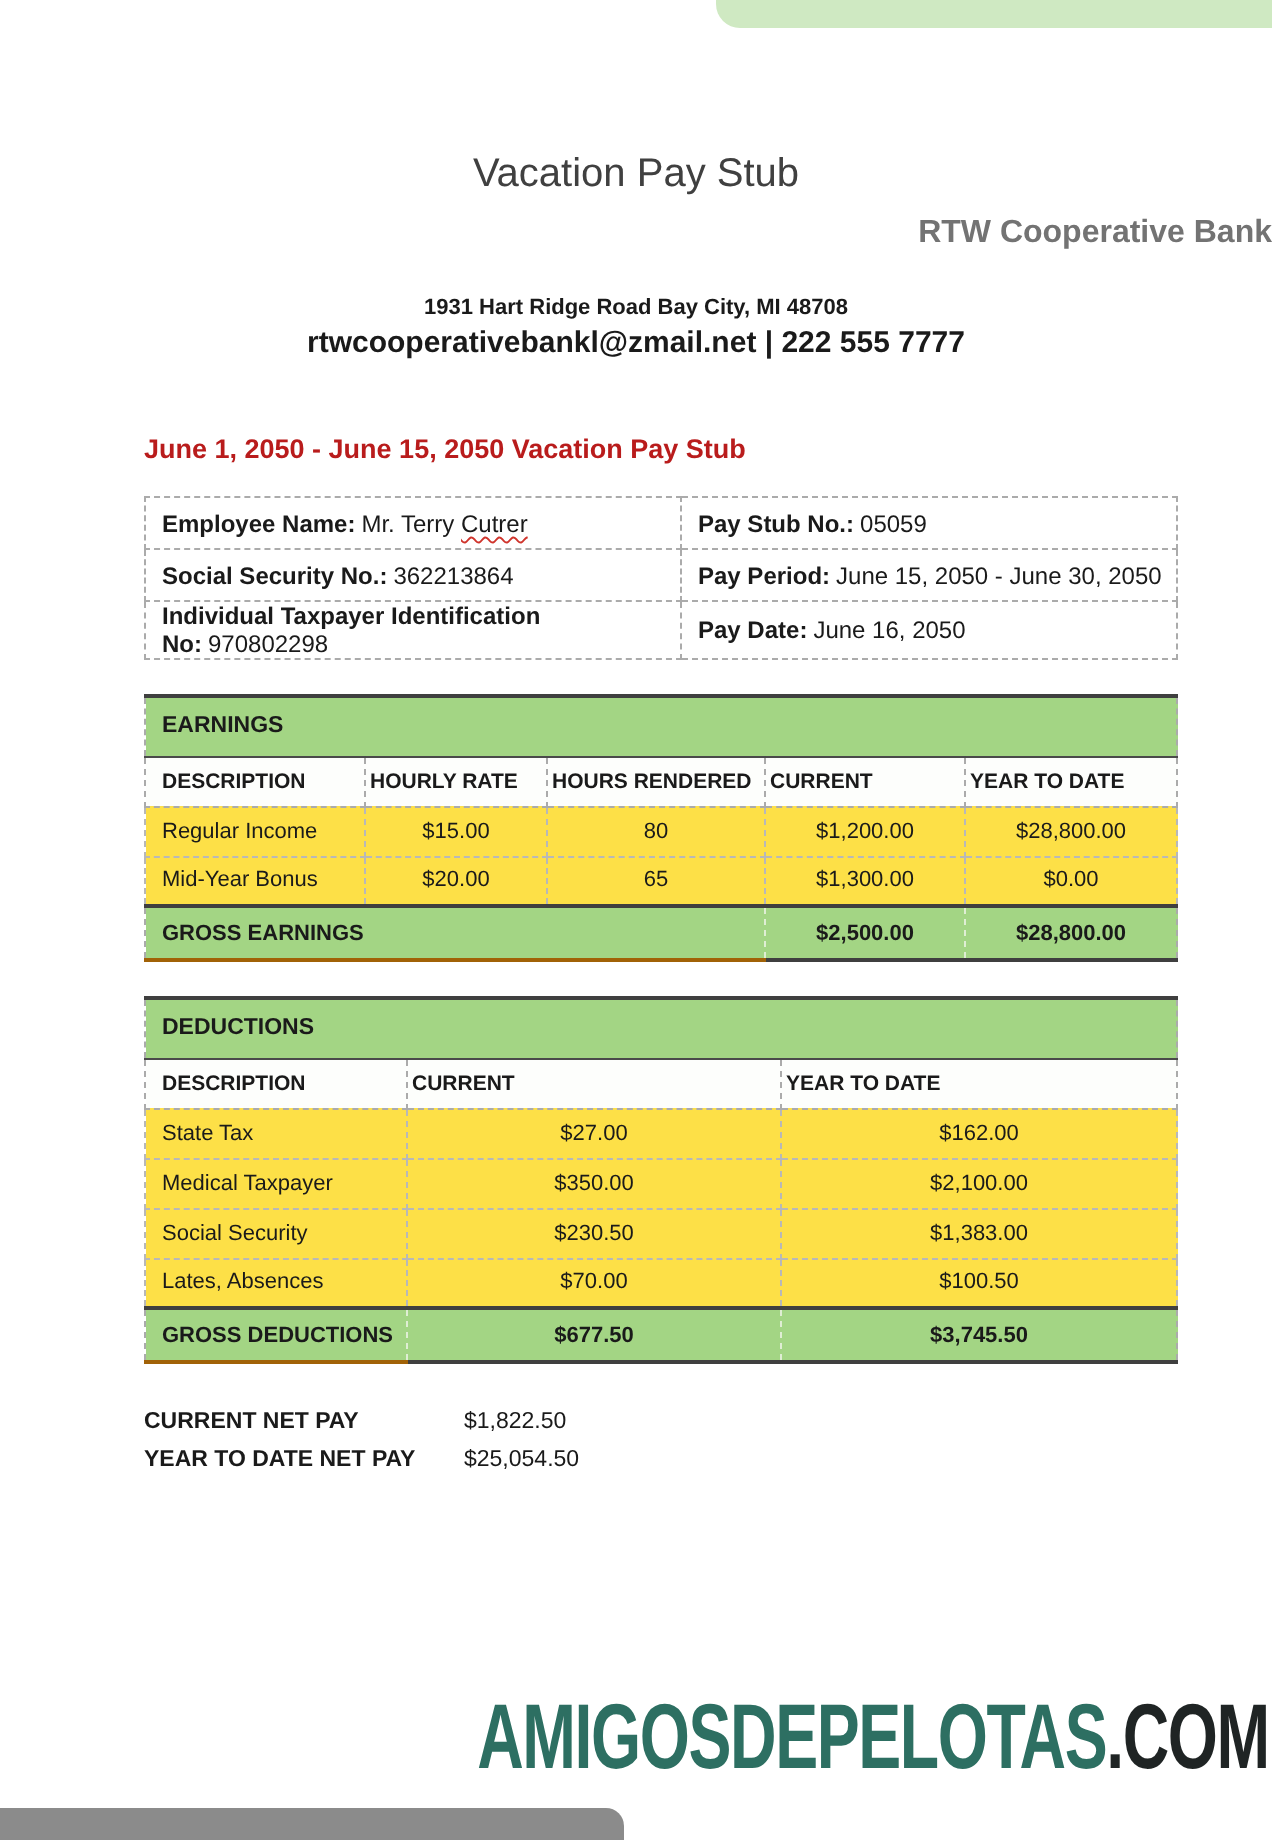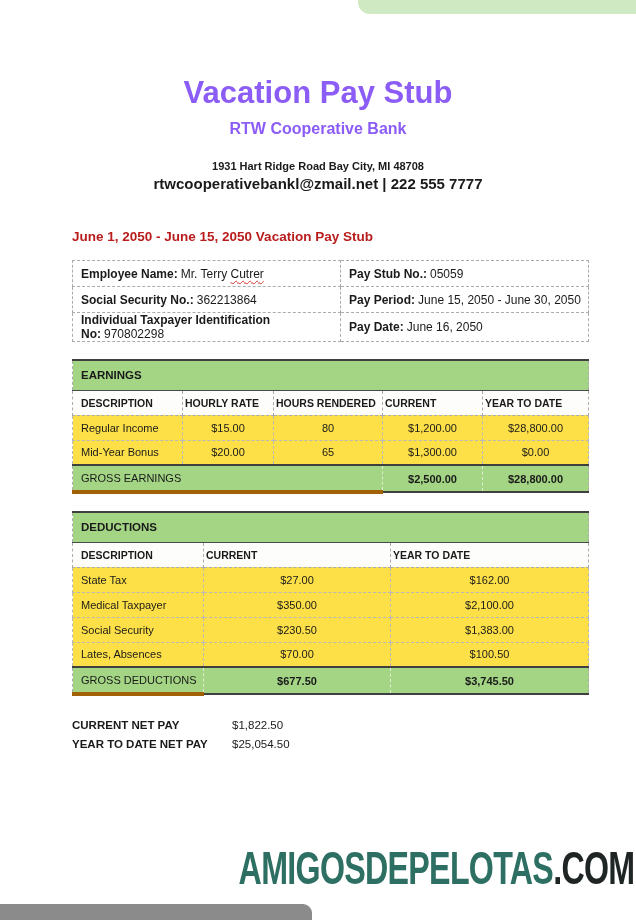--- a/index.html
+++ b/index.html
@@ -14,22 +14,22 @@
     position:absolute; top:0; right:0; width:278px; height:14px;
     background:#cfe9c2; border-bottom-left-radius:12px;
   }
   .gray-bar {
     position:absolute; left:0; bottom:0; width:312px; height:16px;
     background:#8b8b8b; border-top-right-radius:9px;
   }
 
   
   .header { padding-top:76px; text-align:center; }
-  .doc-title { font-size:31px; font-weight:700; color:#8b5cf6; line-height:1.1; }
-  .company   { margin-top:10px; font-size:16px; font-weight:700; color:#8b5cf6; }
+  .doc-title { font-size:20px; font-weight:400; color:#404040; line-height:1.1; }
+  .company   { margin-top:10px; font-size:16px; font-weight:700; color:#737373;text-align:right; }
   .address   { margin-top:22px; font-size:11px; font-weight:700; }
   .contact   { margin-top:3px;  font-size:15px; font-weight:700; }
 
   
   .section-heading {
     margin:37px 0 0 72px; font-size:13.5px; font-weight:700; color:#b91c1c;
   }
 
   
   table { border-collapse:collapse; table-layout:fixed; }
@@ -61,22 +61,22 @@
     height:25px; background:#fdfefc; font-weight:700; font-size:10.5px;
     text-align:left; border:1px dashed #ababab; padding:0 2px;
   }
   .data-table .head-cell.left { text-align:left; padding-left:8px; }
   .data-table .cell {
     height:25px; background:#fde047; text-align:center;
     border:1px dashed #b8b8b8; padding:0 2px;
   }
   .data-table .cell.left { text-align:left; padding-left:8px; }
   .data-table .total-label {
-    height:27px; background:#a3d584; font-weight:400; padding-left:8px;
-    border-top:2px solid #3f3f3f; border-bottom:4px solid #a16207;
+    height:27px; background:#a3d584; font-weight:700; padding-left:8px;
+    border-top:2px solid #3f3f3f; border-bottom:2px solid #a16207;
     border-left:1px dashed #ababab;
   }
   .data-table .total-cell {
     height:27px; background:#a3d584; font-weight:700; text-align:center;
     border-top:2px solid #3f3f3f; border-bottom:2px solid #3f3f3f;
     border-left:1px dashed #dfeed3; border-right:1px dashed #dfeed3;
   }
   .data-table .total-cell.last { border-right:1px dashed #ababab; }
 
   

